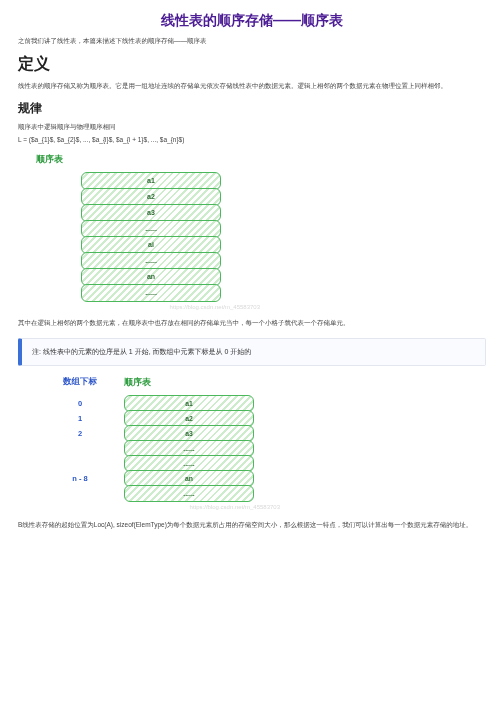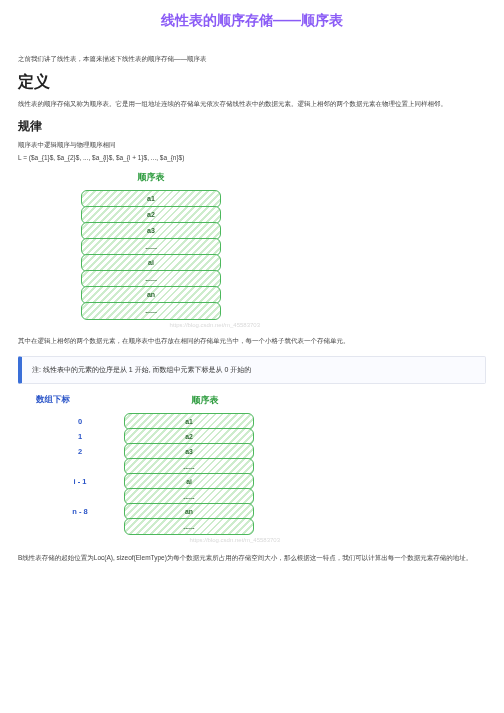--- a/index.html
+++ b/index.html
@@ -8,22 +8,22 @@
     background: #fff;
     color: #333;
     font-size: 7px;
     width: 504px;
     padding: 12px 18px;
   }
   h1.title {
     text-align: center;
     font-size: 14px;
     font-weight: 700;
-    margin-bottom: 24px;
-    color: #8b5cf6;
+    margin-bottom: 6px;
+    color: #4c1d95;
   }
   h2.def {
     font-size: 16px;
     font-weight: 700;
     margin: 8px 0 6px 0;
     color: #222;
   }
   h3.rule {
     font-size: 12px;
     font-weight: 700;
@@ -66,27 +66,27 @@
   .heading-row {
     display: flex;
     margin-bottom: 6px;
   }
   .col-idx { width: 88px; text-align: center; }
   .col-tbl { flex: 1; text-align: center; }
   .green-title {
     color: #2e9c3f;
     font-weight: 700;
     font-size: 9px;
-    text-align: center;
+    text-align: left;
   }
   .blue-title {
     color: #2b55c8;
     font-weight: 700;
     font-size: 8.5px;
-    text-align: left;
+    text-align: center;
   }
   .stack {
     display: flex;
     flex-direction: column;
     align-items: center;
     gap: 0;
   }
   .cell {
     width: 140px;
     height: 18px;
@@ -196,24 +196,20 @@
     </div>
     <div class="row2">
       <div class="idx-label">2</div>
       <div class="cell2">a3</div>
     </div>
     <div class="row2">
       <div class="idx-label"></div>
       <div class="cell2">......</div>
     </div>
     <div class="row2">
-      <div class="idx-label">i - 1</div>
-      <div class="cell2">ai</div>
-    </div>
-    <div class="row2">
       <div class="idx-label"></div>
       <div class="cell2">......</div>
     </div>
     <div class="row2">
       <div class="idx-label">n - 8</div>
       <div class="cell2">an</div>
     </div>
     <div class="row2">
       <div class="idx-label"></div>
       <div class="cell2">......</div>

